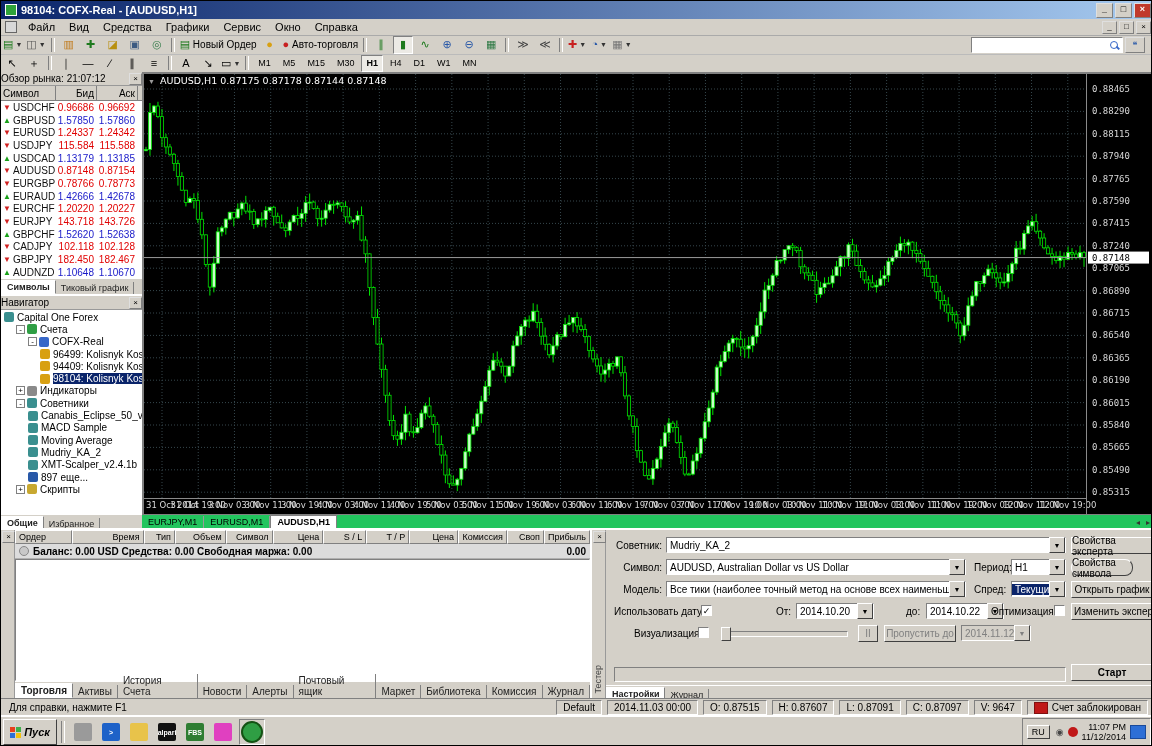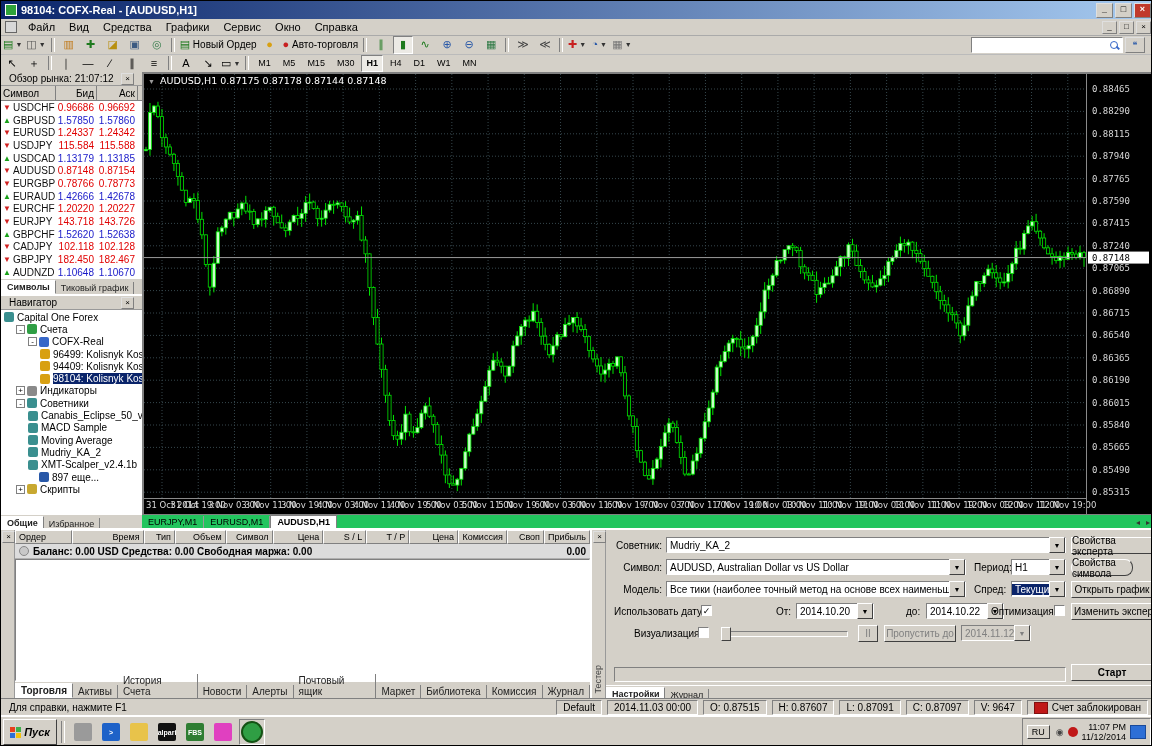--- a/index.html
+++ b/index.html
@@ -33,21 +33,21 @@
   .tf-btn{height:15px;padding:0 4px;font-size:9px;display:flex;align-items:center;margin:0 1px;border:1px solid transparent;}
   .tf-btn.pressed{border-color:#808080 #fff #fff #808080;background:#eceae5;font-weight:bold;}
   #searchbox{position:absolute;right:30px;top:2px;width:150px;height:14px;background:#fff;
     border:1px solid;border-color:#808080 #fff #fff #808080;display:flex;align-items:center;}
   #searchbox input{border:none;outline:none;flex:1;height:11px;font-size:10px;font-family:"Liberation Sans",sans-serif;}
   .mag{width:9px;height:9px;position:relative;margin-right:3px;}
   .mag::before{content:"";position:absolute;left:0;top:0;width:6px;height:6px;border:1.5px solid #3868c8;border-radius:50%;}
   .mag::after{content:"";position:absolute;left:6px;top:6px;width:4px;height:1.5px;background:#3868c8;transform:rotate(45deg);}
   
   .panel-hdr{height:13px;display:flex;align-items:center;background:#d4d0c8;border-bottom:1px solid #999;
-    font-size:10px;padding:0 8px;}
+    font-size:10px;padding:0 0;}
   .panel-x{margin-left:auto;width:11px;height:10px;font-size:8px;line-height:9px;text-align:center;}
   #mw-panel{left:0;top:71px;width:141px;height:222px;display:flex;flex-direction:column;border-right:2px solid #808080;}
   #mw-colhdr{height:14px;display:flex;font-size:10px;background:#d4d0c8;border-bottom:1px solid #808080;}
   .mw-c{border-right:1px solid #808080;padding:0 2px;box-sizing:border-box;display:flex;align-items:center;}
   #mw-rows{flex:1;background:#fff;overflow:hidden;position:relative;}
   .mw-row{display:flex;height:12.7px;font-size:10px;align-items:center;}
   .mw-sym{width:55px;display:flex;align-items:center;padding-left:2px;box-sizing:border-box;color:#111;}
   .mw-bid,.mw-ask{width:41px;text-align:right;padding-right:3px;box-sizing:border-box;}
   .arr{font-size:8px;margin-right:2px;}
   .ptabs{height:15px;display:flex;align-items:flex-end;font-size:9px;background:#d4d0c8;border-top:1px solid #fff;}
@@ -487,21 +487,21 @@
         <div class="tree-row" style="padding-left: 27px;">
           <span style="width: 0px;"></span>
           <span class="ticon" style="background: rgb(58, 143, 143);"></span>
           <span class="tree-lbl">Mudriy_KA_2</span>
         </div>
         <div class="tree-row" style="padding-left: 27px;">
           <span style="width: 0px;"></span>
           <span class="ticon" style="background: rgb(58, 143, 143);"></span>
           <span class="tree-lbl">XMT-Scalper_v2.4.1b</span>
         </div>
-        <div class="tree-row" style="padding-left: 38px;">
+        <div class="tree-row" style="padding-left: 27px;">
           <span style="width: 0px;"></span>
           <span class="ticon" style="background: rgb(40, 88, 168);"></span>
           <span class="tree-lbl">897 еще...</span>
         </div>
         <div class="tree-row" style="padding-left: 15px;">
           <span class="exp">+</span>
           <span class="ticon" style="background: rgb(200, 168, 48);"></span>
           <span class="tree-lbl">Скрипты</span>
         </div>
       </div>

